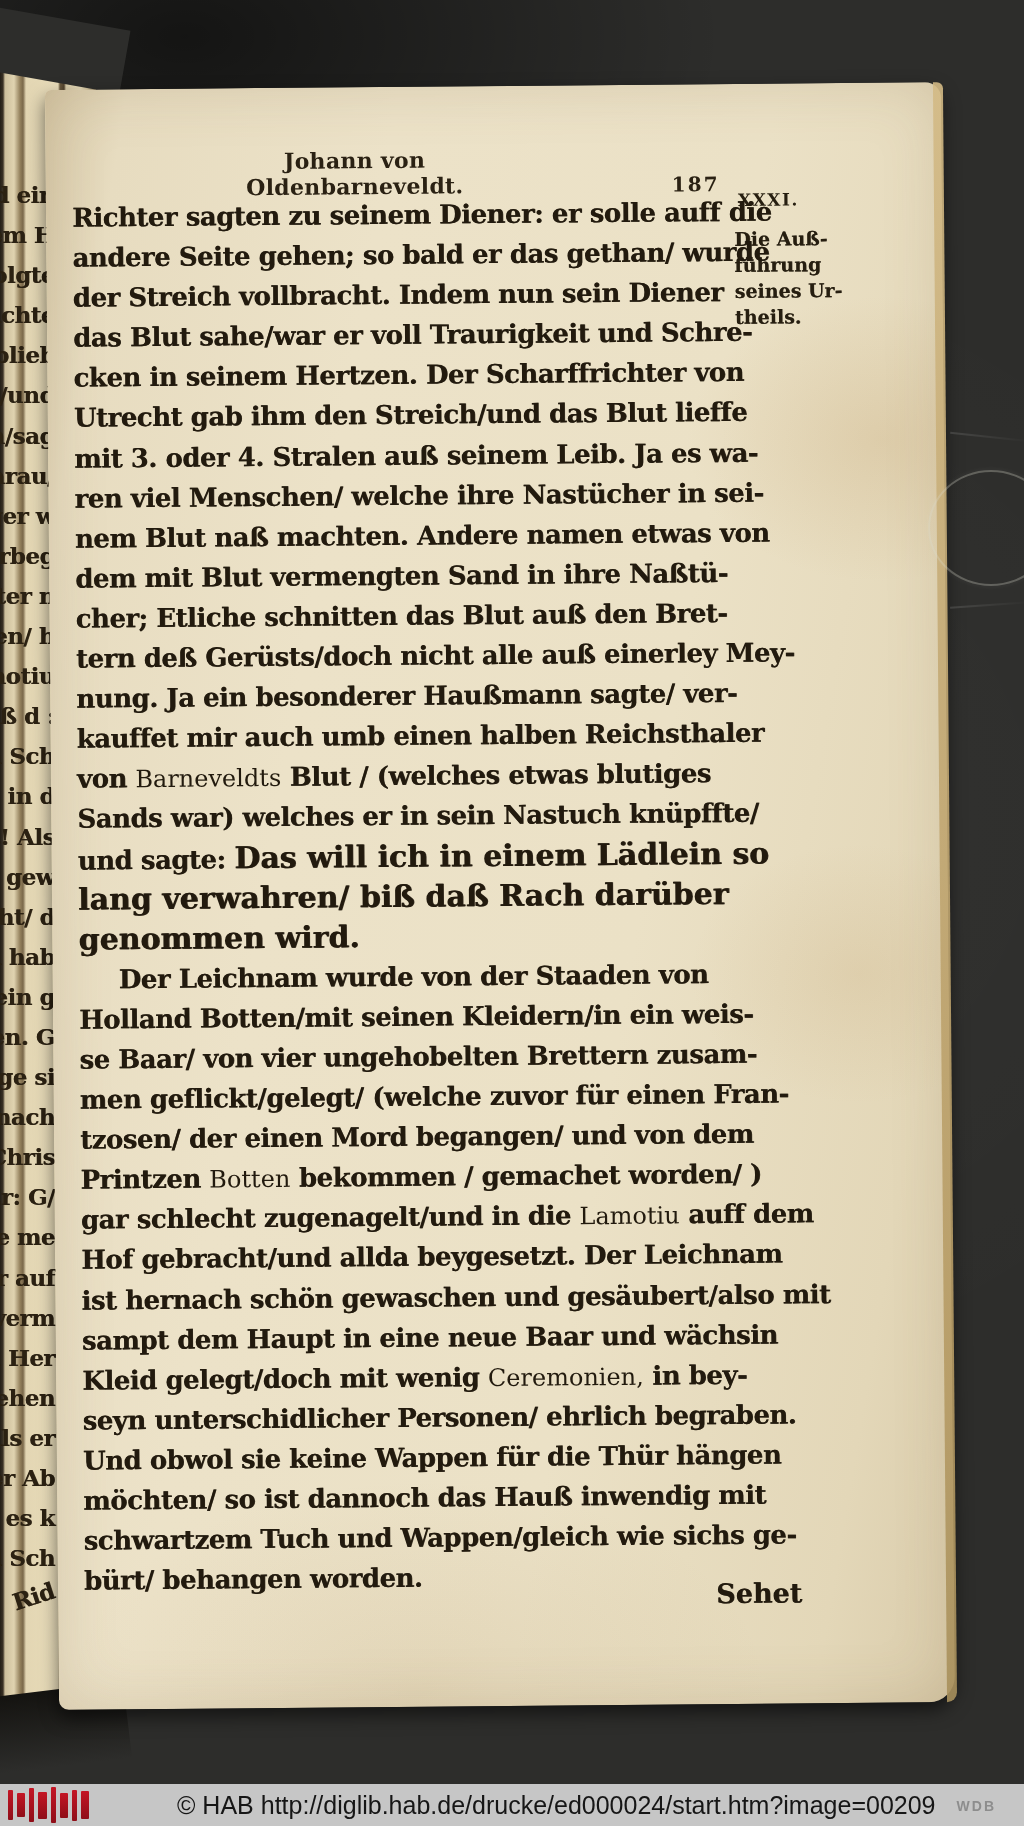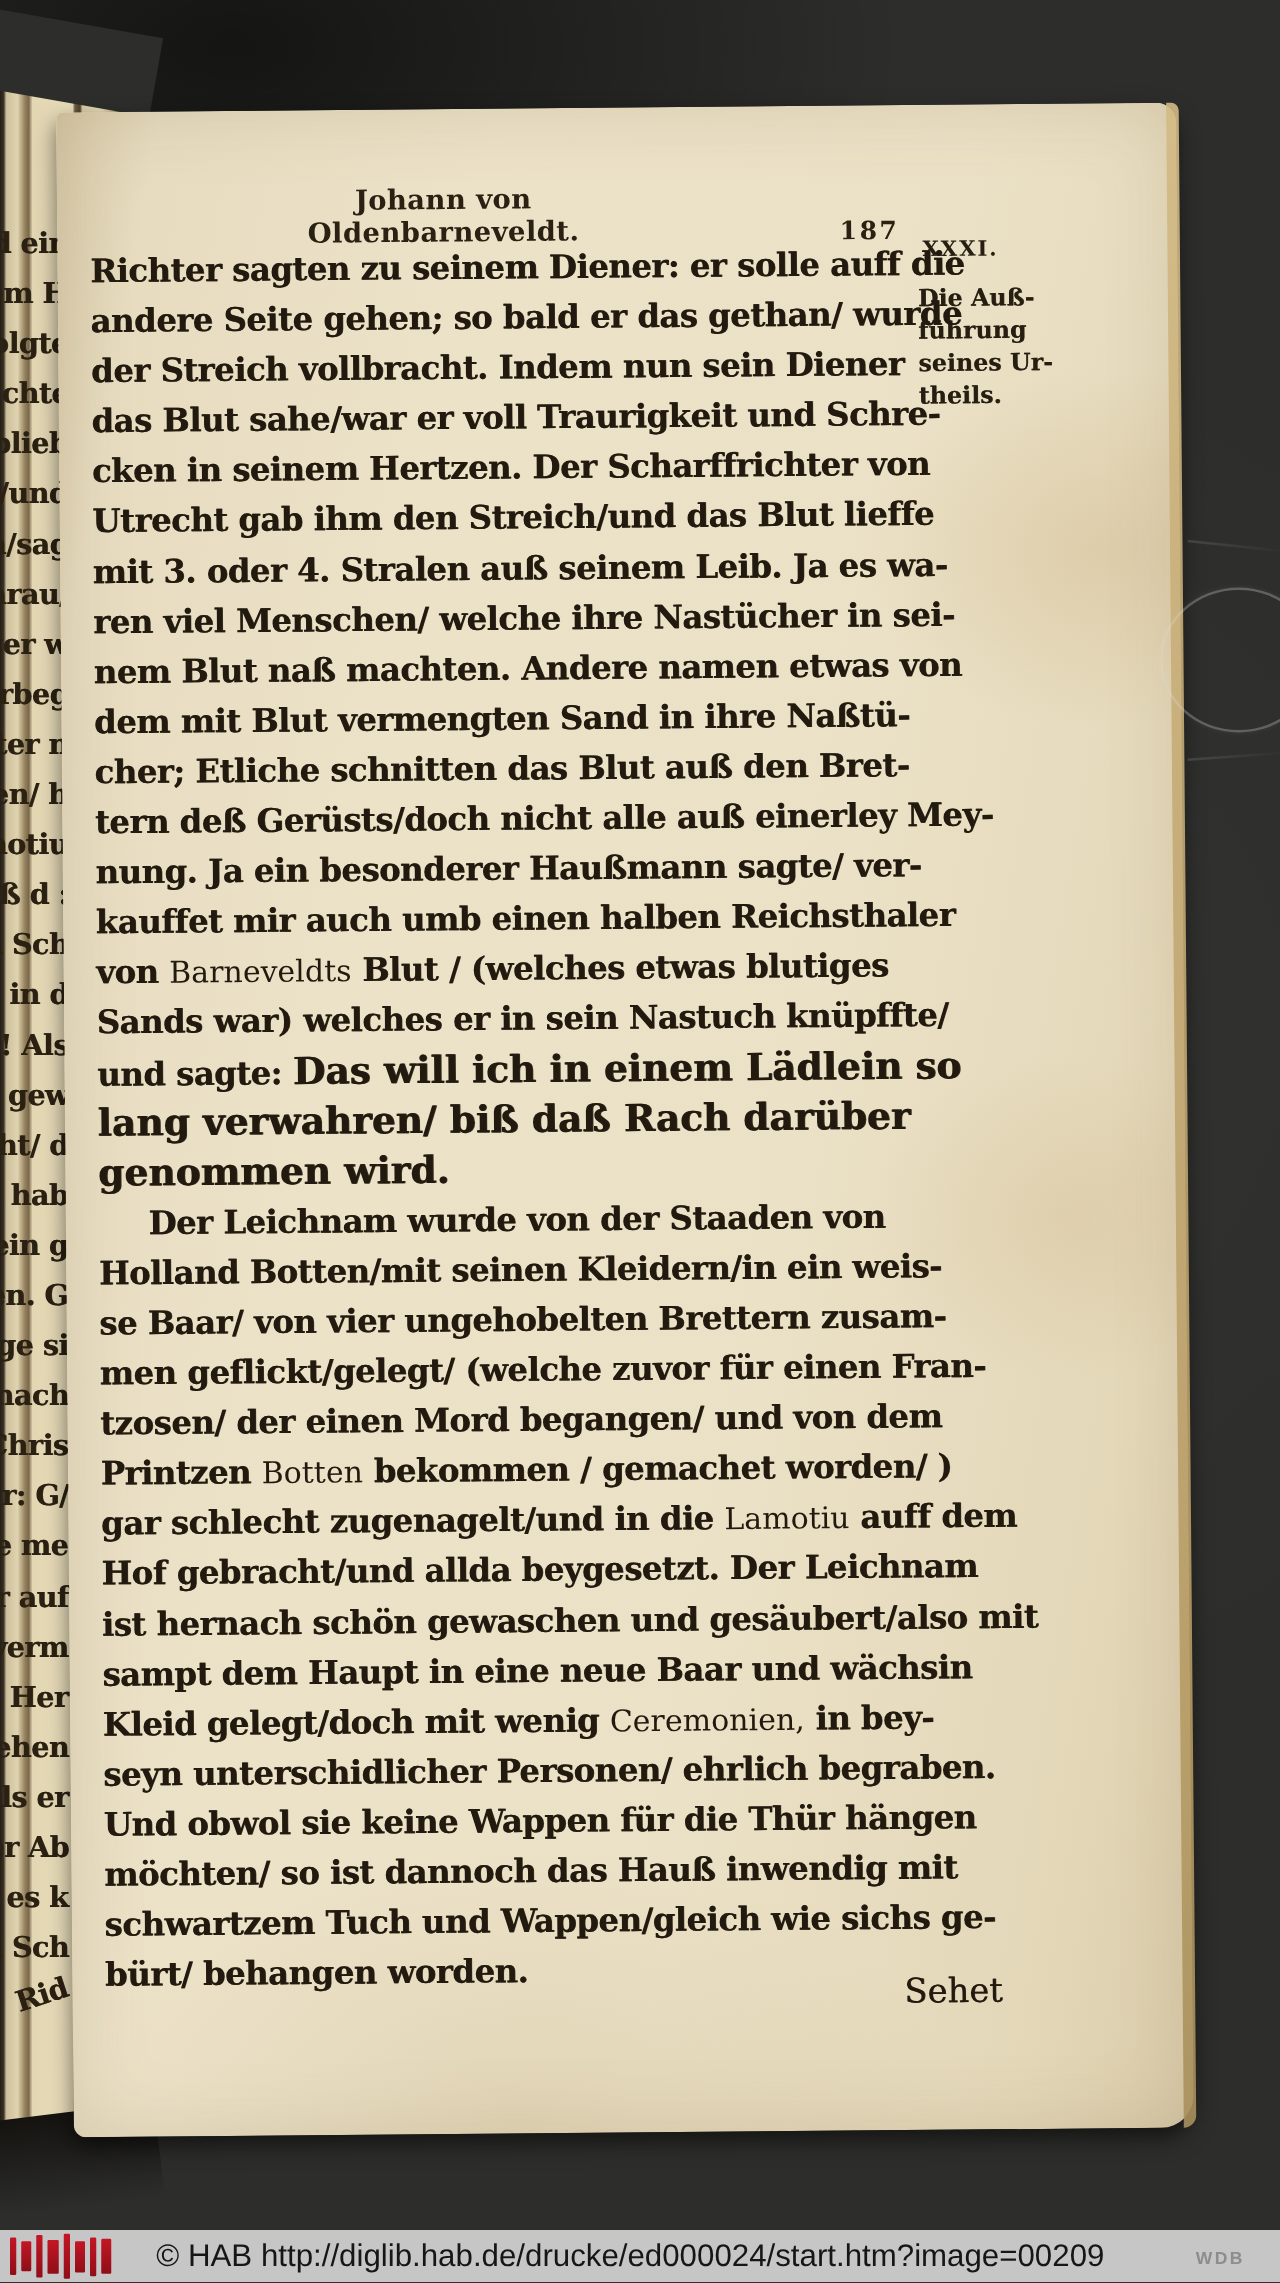--- a/index.html
+++ b/index.html
@@ -36,21 +36,21 @@
   .bline.indent{padding-left:40px;}
   .sg-r{font-weight:400;font-size:24px;text-shadow:none;letter-spacing:0;}
   .sg-e{font-size:30px;letter-spacing:0;text-shadow:0.8px 0 0 rgba(34,26,14,.9);}
   
   .margin-chapter{position:absolute;left:692px;top:106px;font-size:17px;font-weight:bold;
     color:#261e10;letter-spacing:1.5px;}
   .margin-lines{position:absolute;left:688px;top:142px;width:180px;}
   .mnote{font-size:19px;line-height:26px;font-weight:bold;color:#261e10;white-space:nowrap;
     text-shadow:0.3px 0 0 rgba(34,26,14,.7);}
   
-  .catchword{position:absolute;right:152px;top:1494px;font-size:27px;font-weight:normal;
+  .catchword{position:absolute;right:152px;top:1494px;font-size:27px;font-weight:bold;
     color:#221a0e;text-shadow:0.5px 0 0 rgba(34,26,14,.85);}
   
   .left-strips{position:absolute;left:0;top:46px;width:96px;height:1702px;
     background:
       linear-gradient(90deg,
         #241f18 0px, #3b3226 3px, #cdbf9c 5px, #e0d3b0 14px, #94815d 20px, #7a684a 23px,
         #e3d6b3 26px, #e8dcba 58px, #6b5a3e 60px, #52432d 64px,
         #d9cca8 66px, #e6dab8 80px, #c9b890 92px, #a08a60 96px);
     box-shadow:inset -4px 0 6px rgba(0,0,0,.25);}
   .fragments{position:absolute;left:0;top:129px;width:58px;overflow:hidden;}
@@ -70,21 +70,21 @@
   .clip-streak{position:absolute;left:950px;width:80px;height:2px;
     background:linear-gradient(90deg,rgba(255,255,255,.12),rgba(255,255,255,0));}
   .streak-a{top:436px;transform:rotate(6deg);}
   .streak-b{top:604px;transform:rotate(-4deg);}
   
   .footer-bar{position:absolute;left:0;bottom:0;width:1024px;height:42px;
     background:#c6c6c6;display:flex;align-items:center;
     font-family:"Liberation Sans","DejaVu Sans",sans-serif;}
   .hab-logo{display:flex;align-items:center;gap:4px;margin-left:8px;height:40px;}
   .hab-logo i{display:block;background:linear-gradient(180deg,#c41625,#8f0e18);border-radius:1px;}
-  .footer-text{margin-left:36px;font-size:25px;color:#161616;white-space:nowrap;}
+  .footer-text{margin-left:88px;font-size:25px;color:#161616;white-space:nowrap;}
   .footer-text .url{color:#161616;text-decoration:none;}
   .watermark{position:absolute;right:28px;top:14px;font-size:14px;color:#8d8d8d;
     letter-spacing:2px;font-weight:bold;}
 </style>
 </head>
 <body>
 
 <div class="stage">
 
   <div class="left-strips">

